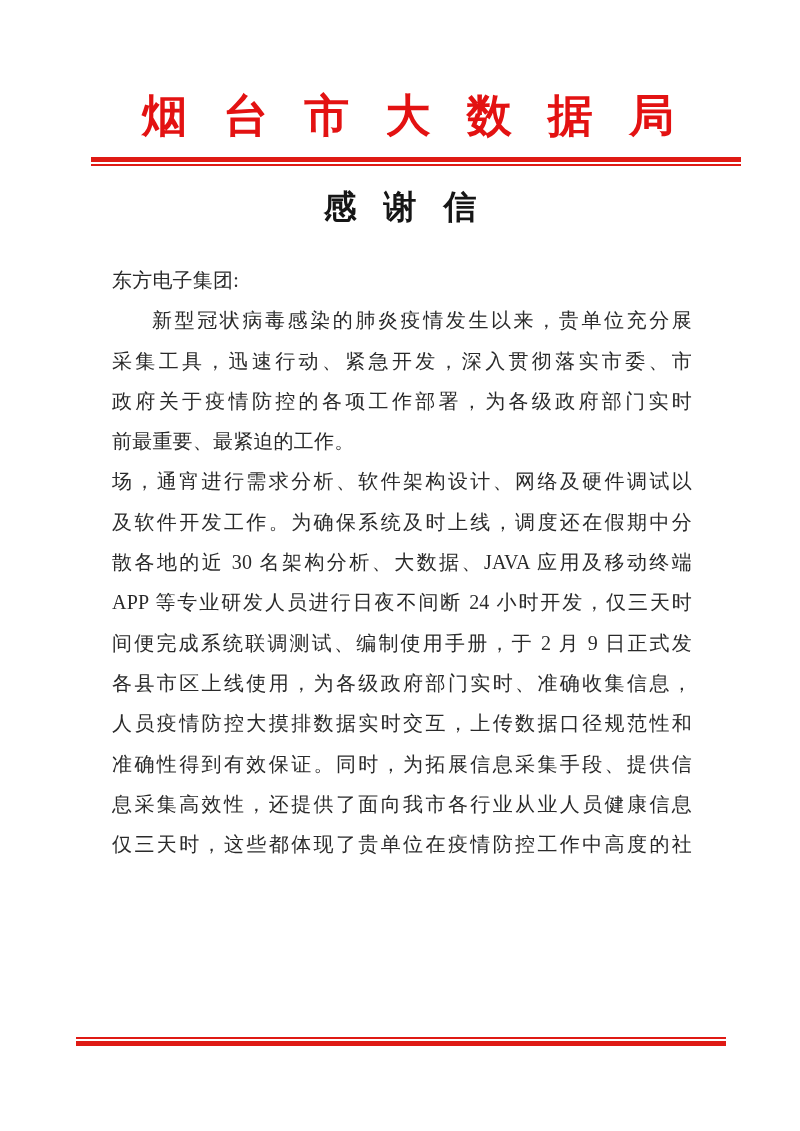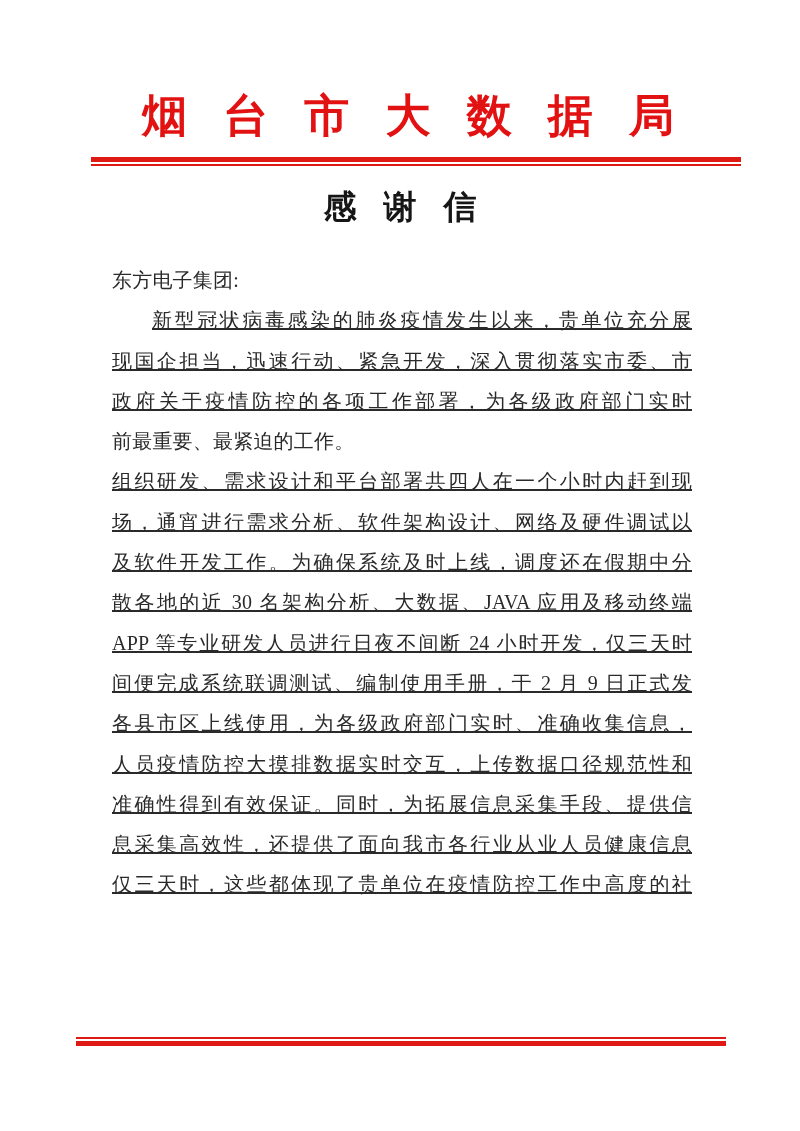--- a/index.html
+++ b/index.html
@@ -61,21 +61,20 @@
     font-size:20px;
     line-height:40.3px;
     color:var(--ink);
     letter-spacing:0.2px;
   }
   .line{white-space:nowrap;}
   .line.fill{
     white-space:normal;
     text-align:justify;
     text-align-last:justify;
-    text-decoration:underline;
   }
   .line.indent{text-indent:2em;}
 </style>
 </head>
 <body>
 
 <div class="page">
 
   <div class="agency">
       <span>烟</span>
@@ -96,26 +95,25 @@
   <div class="letter-title">
       <span>感</span>
       <span>谢</span>
       <span>信</span>
     </div>
 
   <div class="body-block">
     <div class="line">东方电子集团:</div>
   <div>
         <div class="line indent fill">新型冠状病毒感染的肺炎疫情发生以来，贵单位充分展</div>
-        <div class="line fill">现国企担当，迅速行动、紧急开发，深入贯彻落实市委、市</div>
+        <div class="line fill">采集工具，迅速行动、紧急开发，深入贯彻落实市委、市</div>
         <div class="line fill">政府关于疫情防控的各项工作部署，为各级政府部门实时</div>
         <div class="line">前最重要、最紧迫的工作。</div>
       </div>
       <div>
-        <div class="line fill">组织研发、需求设计和平台部署共四人在一个小时内赶到现</div>
         <div class="line fill">场，通宵进行需求分析、软件架构设计、网络及硬件调试以</div>
         <div class="line fill">及软件开发工作。为确保系统及时上线，调度还在假期中分</div>
         <div class="line fill">散各地的近 30 名架构分析、大数据、JAVA 应用及移动终端</div>
         <div class="line fill">APP 等专业研发人员进行日夜不间断 24 小时开发，仅三天时</div>
         <div class="line fill">间便完成系统联调测试、编制使用手册，于 2 月 9 日正式发</div>
         <div class="line fill">各县市区上线使用，为各级政府部门实时、准确收集信息，</div>
         <div class="line fill">人员疫情防控大摸排数据实时交互，上传数据口径规范性和</div>
         <div class="line fill">准确性得到有效保证。同时，为拓展信息采集手段、提供信</div>
         <div class="line fill">息采集高效性，还提供了面向我市各行业从业人员健康信息</div>
         <div class="line fill">仅三天时，这些都体现了贵单位在疫情防控工作中高度的社</div>

